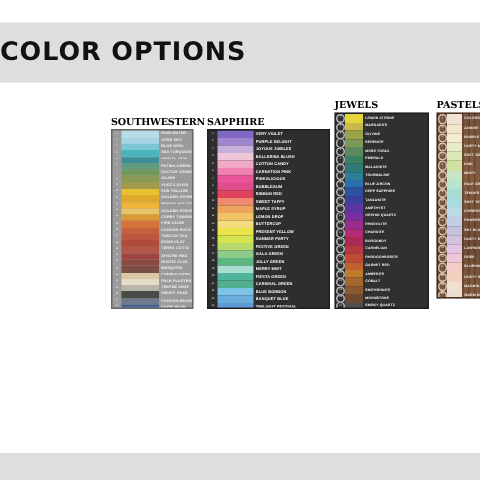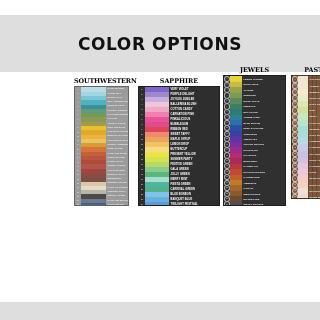--- a/index.html
+++ b/index.html
@@ -6,43 +6,43 @@
   body{
     width:320px;height:320px;overflow:hidden;
     background:#ffffff;
     font-family:"Liberation Sans", sans-serif;
     -webkit-font-smoothing:antialiased;
   }
   #page{position:relative;width:320px;height:320px;background:#fff;}
 
   
   .header-band{
-    position:absolute;left:0;top:15px;width:320px;height:57px;
+    position:absolute;left:0;top:15px;width:320px;height:40px;
     background:#dedede;
-    display:flex;align-items:center;justify-content:center;
+    display:flex;align-items:center;justify-content:flex-start;
   }
   .header-title{
     font-family:"DejaVu Sans", sans-serif;
     font-weight:bold;
     font-size:17px;
     letter-spacing:0.6px;
     color:#111;
     white-space:nowrap;
   }
 
   
   .cards{
     position:absolute;left:0;top:62px;width:320px;height:150px;
   }
   .card{position:absolute;box-sizing:border-box;}
   .card-title{
     font-family:"DejaVu Serif", serif;
     font-weight:bold;
     color:#000;
-    text-align:center;
+    text-align:left;
     white-space:nowrap;
     line-height:1;
   }
   .swatch-panel{
     box-sizing:border-box;
     border:1px solid rgba(0,0,0,.35);
     overflow:hidden;
     position:relative;
   }
   .row{

